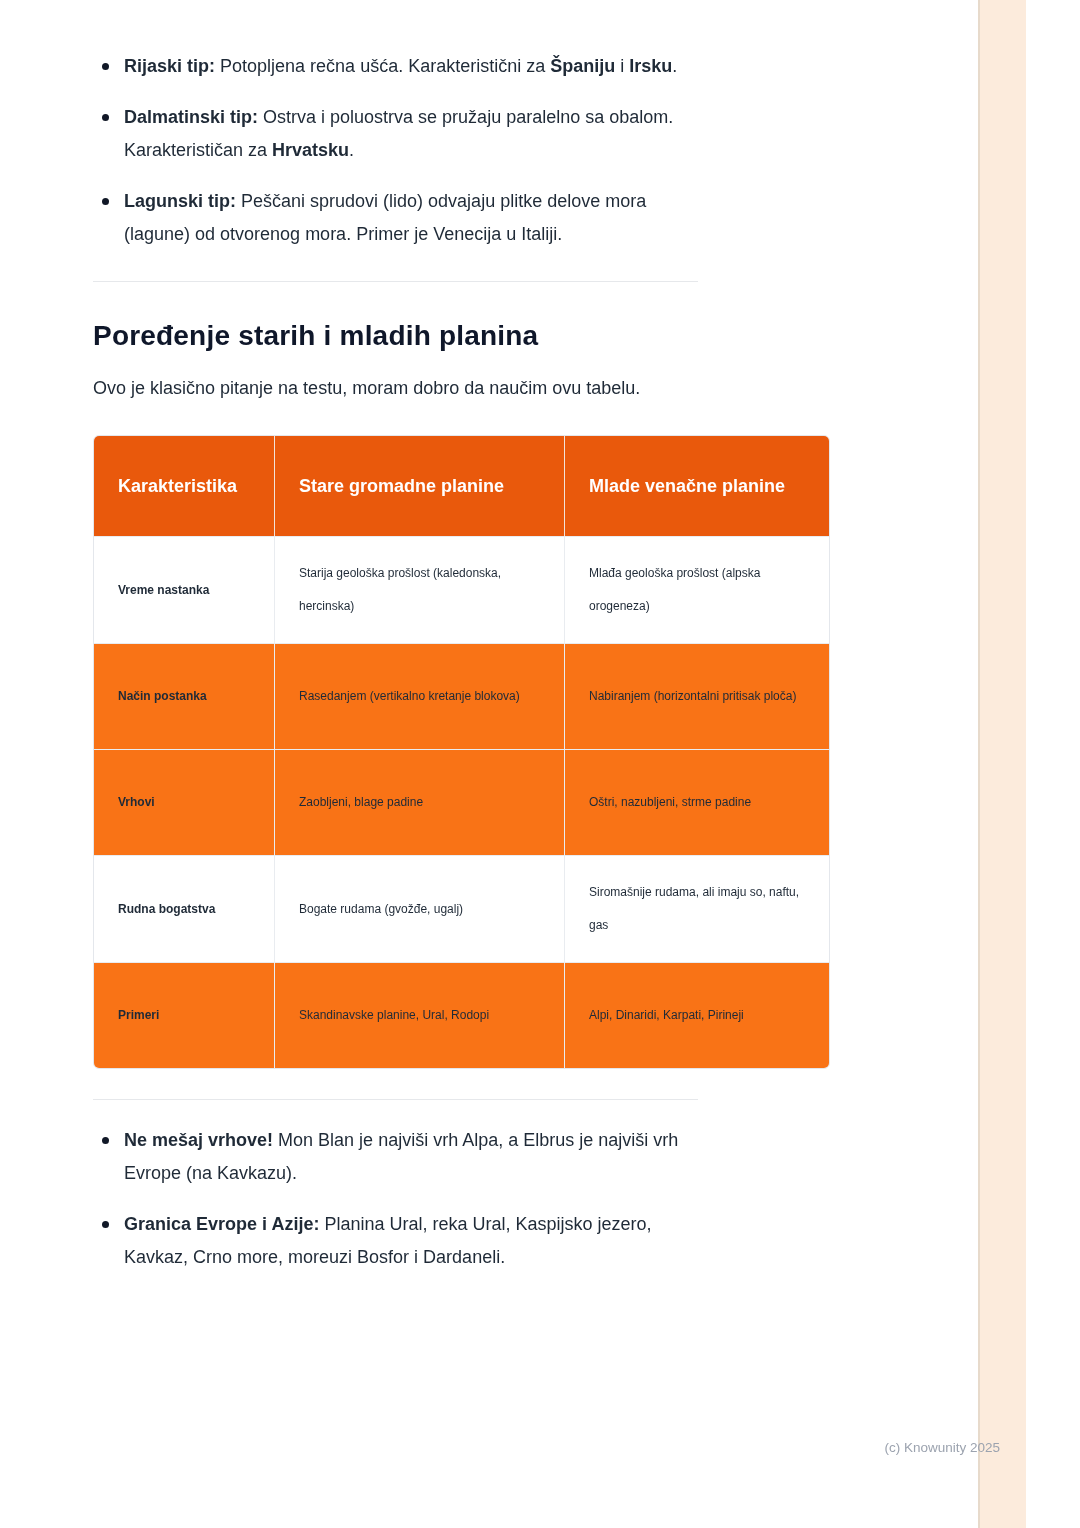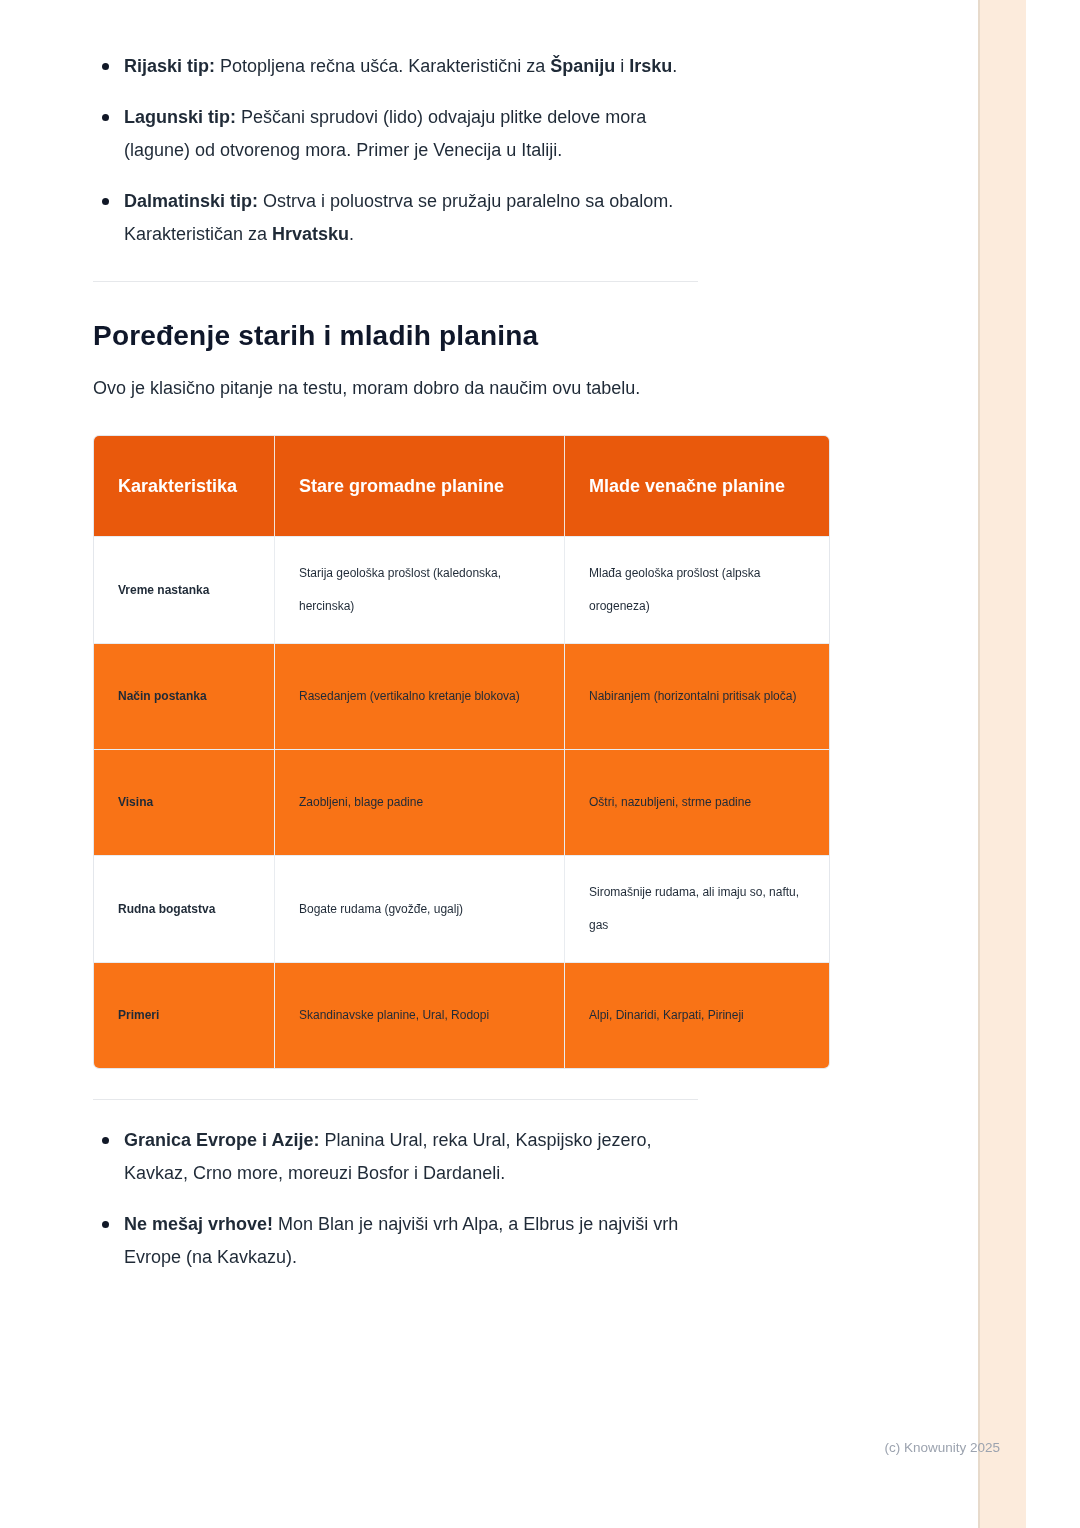--- a/index.html
+++ b/index.html
@@ -121,22 +121,22 @@
 </style>
 </head>
 <body>
 
 <div class="stripe"></div>
 
 <div class="content">
 
   <ul class="bullets">
       <li><span class="b">Rijaski tip:</span><span> Potopljena rečna ušća. Karakteristični za </span><span class="b">Španiju</span><span> i </span><span class="b">Irsku</span><span>.</span></li>
+      <li><span class="b">Dalmatinski tip:</span><span> Ostrva i poluostrva se pružaju paralelno sa obalom. Karakterističan za </span><span class="b">Hrvatsku</span><span>.</span></li>
       <li><span class="b">Lagunski tip:</span><span> Peščani sprudovi (lido) odvajaju plitke delove mora (lagune) od otvorenog mora. Primer je Venecija u Italiji.</span></li>
-      <li><span class="b">Dalmatinski tip:</span><span> Ostrva i poluostrva se pružaju paralelno sa obalom. Karakterističan za </span><span class="b">Hrvatsku</span><span>.</span></li>
     </ul>
 
   <hr class="divider">
 
   <h2 class="section-title">Poređenje starih i mladih planina</h2>
 
   <p class="section-intro">Ovo je klasično pitanje na testu, moram dobro da naučim ovu tabelu.</p>
 
   <table class="cmp">
     <colgroup>
@@ -156,40 +156,40 @@
           <td class="key">Vreme nastanka</td>
           <td>Starija geološka prošlost (kaledonska, hercinska)</td>
           <td>Mlađa geološka prošlost (alpska orogeneza)</td>
         </tr>
         <tr class="alt">
           <td class="key">Način postanka</td>
           <td>Rasedanjem (vertikalno kretanje blokova)</td>
           <td>Nabiranjem (horizontalni pritisak ploča)</td>
         </tr>
         <tr class="alt">
-          <td class="key">Visina</td>
+          <td class="key">Vrhovi</td>
           <td>Zaobljeni, blage padine</td>
           <td>Oštri, nazubljeni, strme padine</td>
         </tr>
         <tr>
           <td class="key">Rudna bogatstva</td>
           <td>Bogate rudama (gvožđe, ugalj)</td>
           <td>Siromašnije rudama, ali imaju so, naftu, gas</td>
         </tr>
         <tr class="alt">
           <td class="key">Primeri</td>
           <td>Skandinavske planine, Ural, Rodopi</td>
           <td>Alpi, Dinaridi, Karpati, Pirineji</td>
         </tr>
       </tbody>
   </table>
 
   <hr class="divider">
 
 
   <ul class="bullets notes">
+      <li><span class="b">Ne mešaj vrhove!</span><span> Mon Blan je najviši vrh Alpa, a Elbrus je najviši vrh Evrope (na Kavkazu).</span></li>
       <li><span class="b">Granica Evrope i Azije:</span><span> Planina Ural, reka Ural, Kaspijsko jezero, Kavkaz, Crno more, moreuzi Bosfor i Dardaneli.</span></li>
-      <li><span class="b">Ne mešaj vrhove!</span><span> Mon Blan je najviši vrh Alpa, a Elbrus je najviši vrh Evrope (na Kavkazu).</span></li>
     </ul>
 
 </div>
 
 <div class="footer">(c) Knowunity 2025</div>
 
 </body></html>

